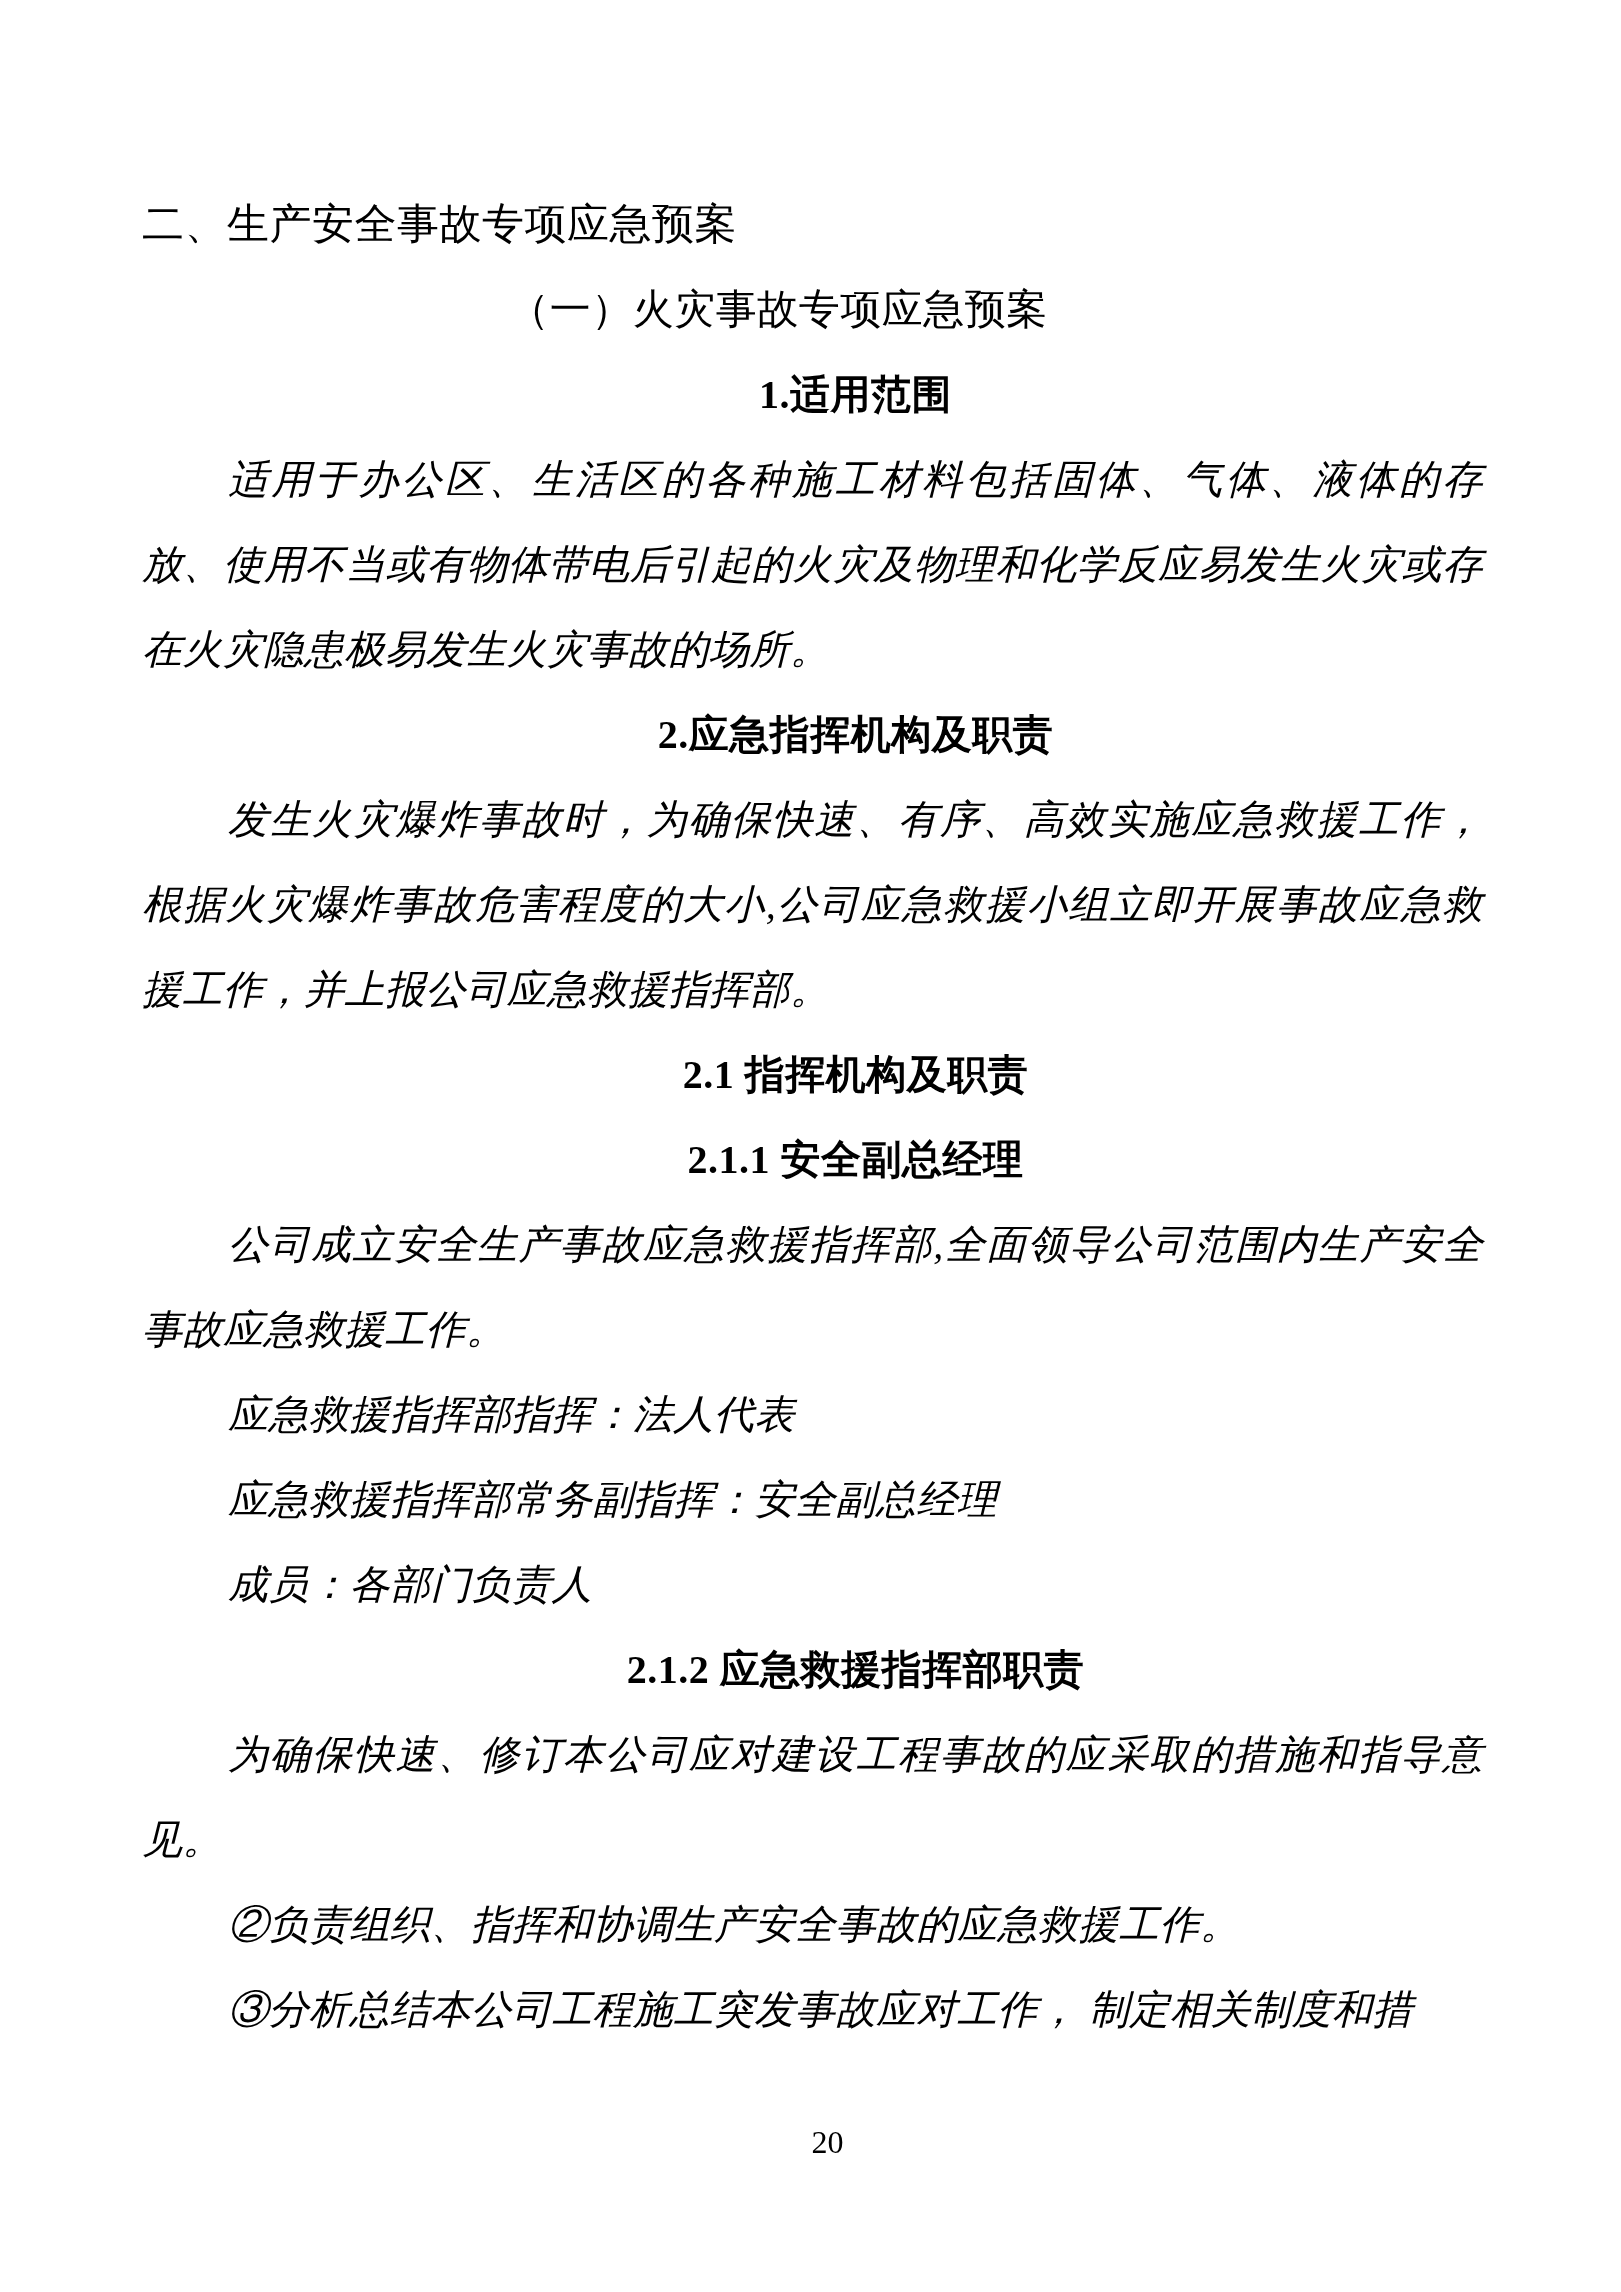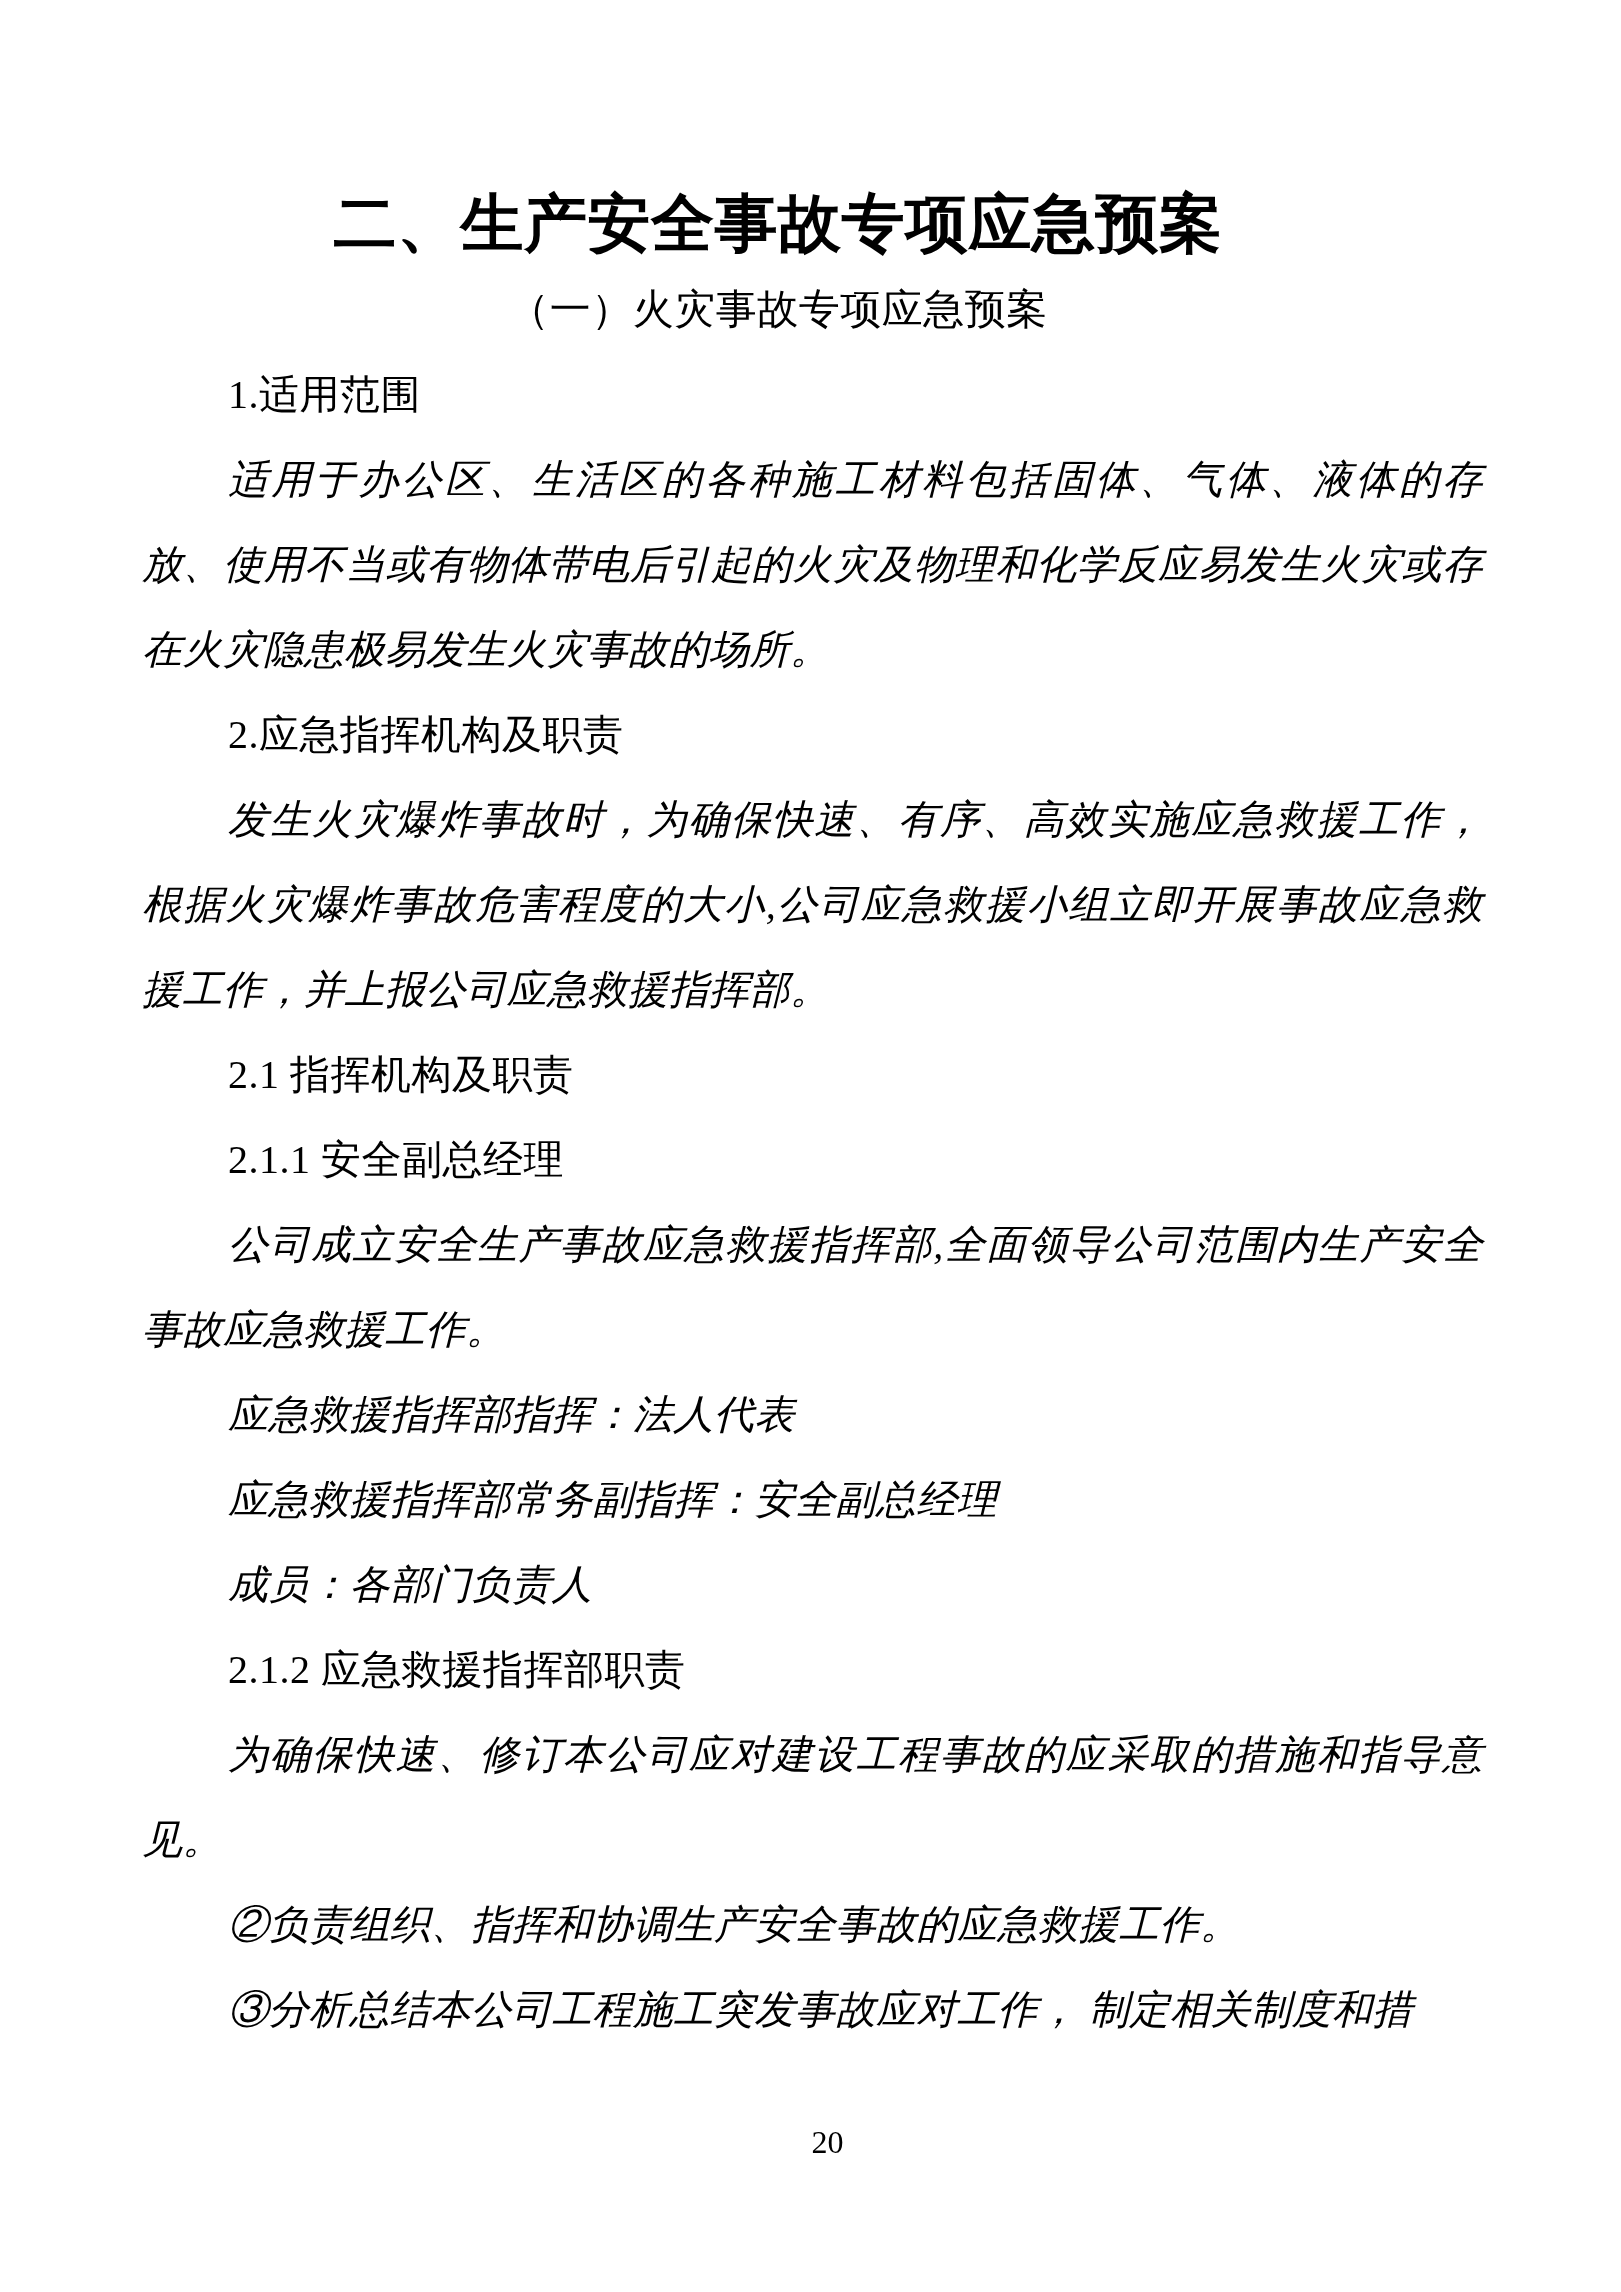--- a/index.html
+++ b/index.html
@@ -26,28 +26,28 @@
     font-size: 40px;
     line-height: 85px;
     text-align: justify;
     letter-spacing: 0.5px;
   }
   .indent {
     text-indent: 86px;
     font-style: italic;
   }
   .heading {
-    font-weight: normal;
+    font-weight: bold;
     text-indent: 86px;
-    text-align: left;
+    text-align: center;
   }
   .title {
-    font-size: 63px;
-    font-weight: bold;
-    text-align: center;
+    font-size: 42px;
+    font-weight: normal;
+    text-align: left;
     text-indent: 0;
     padding-right: 69px;
   }
   .subtitle {
     font-size: 41px;
     font-weight: normal;
     text-align: center;
     text-indent: 0;
     padding-right: 69px;
   }

